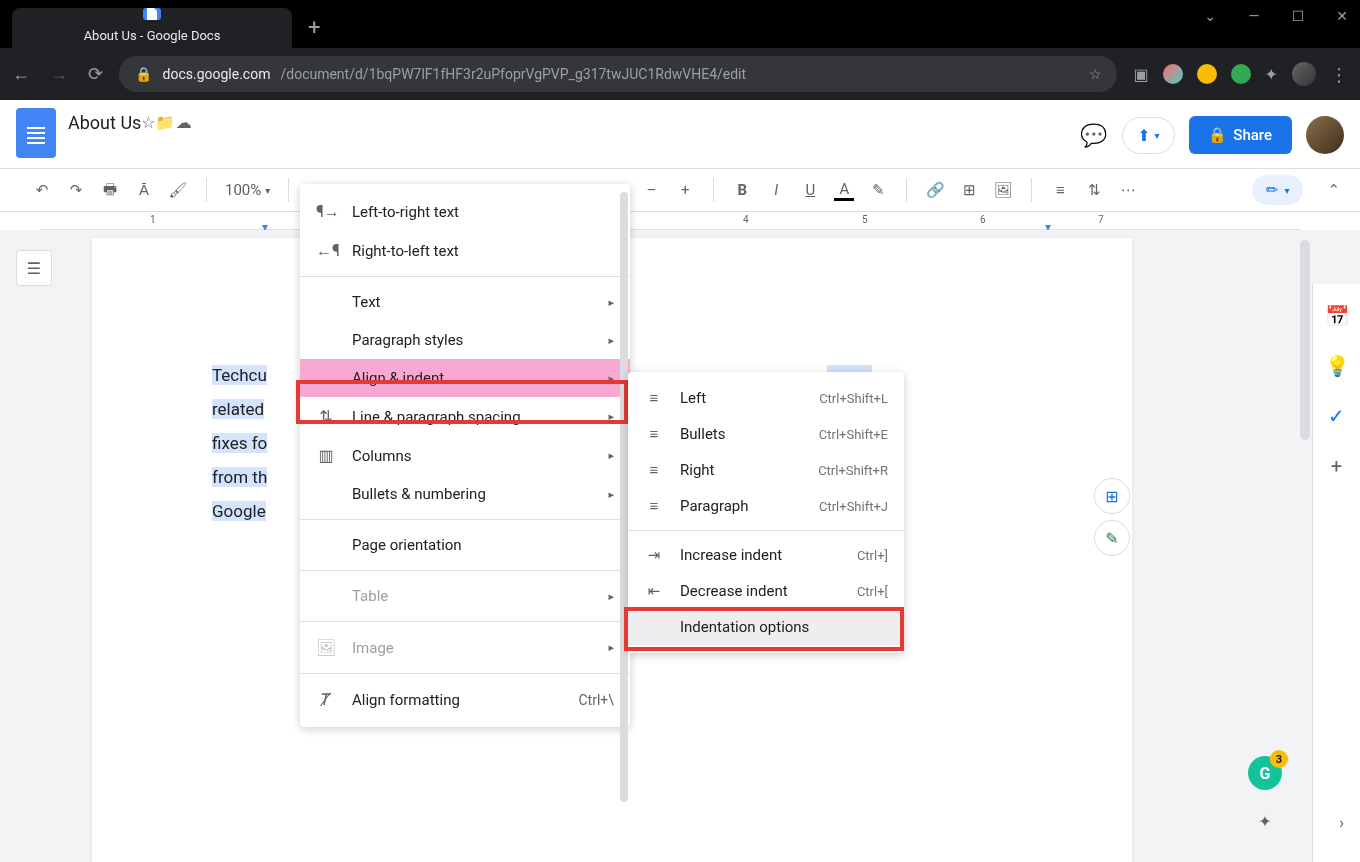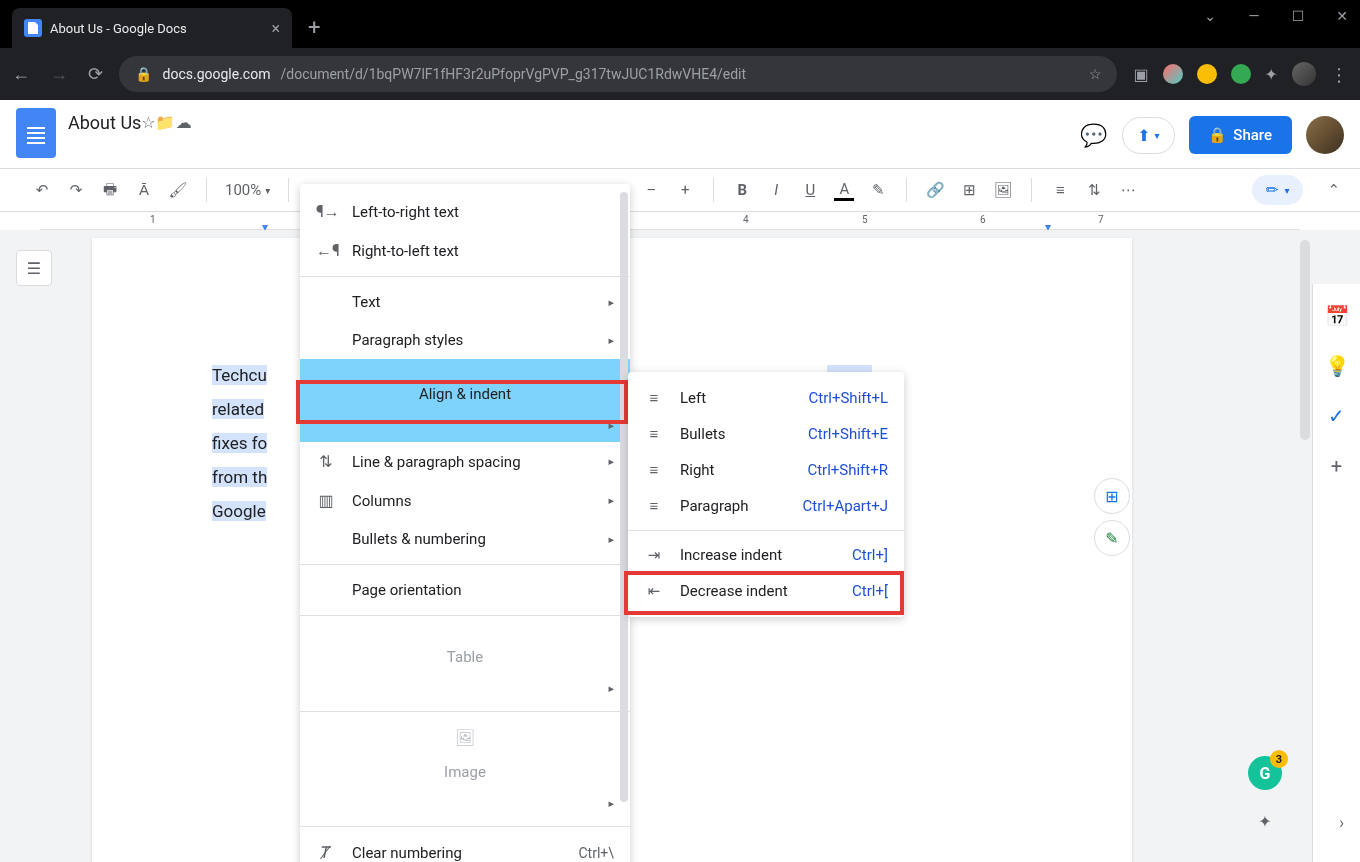--- a/index.html
+++ b/index.html
@@ -1,21 +1,21 @@
 <!DOCTYPE html>
 <html><head>
 <meta charset="utf-8">
 <style>
 * { margin: 0; padding: 0; box-sizing: border-box; font-family: -apple-system, BlinkMacSystemFont, "Segoe UI", Roboto, Arial, sans-serif; }
 body { background: #fff; width: 1360px; height: 862px; overflow: hidden; position: relative; }
 
 
 .browser-top { background: #000; height: 100px; }
 .tab-bar { height: 48px; display: flex; align-items: flex-end; padding-left: 12px; }
-.tab { background: #202124; color: #e8eaed; height: 40px; width: 280px; display: flex; align-items: center; padding: 0 12px; border-radius: 8px 8px 0 0; gap: 8px; font-size: 13px; }
+.tab { background: #202124; color: #e8eaed; height: 40px; width: 280px; display: flex; align-items: center; padding: 0 12px; border-radius: 8px 8px 0 0; gap: 8px; font-size: 13px; flex-direction: column; }
 .tab-favicon { width: 18px; height: 18px; background: #4285f4; border-radius: 3px; display: flex; align-items: center; justify-content: center; }
 .tab-favicon::before { content: ""; width: 10px; height: 12px; background: #fff; clip-path: polygon(0 0, 70% 0, 100% 25%, 100% 100%, 0 100%); }
 .tab-close { margin-left: auto; color: #9aa0a6; font-size: 16px; cursor: pointer; }
 .new-tab { color: #9aa0a6; font-size: 22px; padding: 8px 16px; cursor: pointer; }
 .window-controls { position: absolute; top: 8px; right: 8px; display: flex; gap: 24px; color: #9aa0a6; }
 .window-controls span { cursor: pointer; font-size: 14px; width: 20px; text-align: center; }
 
 .address-bar { background: #202124; height: 52px; display: flex; align-items: center; padding: 0 12px; gap: 16px; }
 .nav-btns { display: flex; gap: 20px; color: #9aa0a6; }
 .nav-btns span { cursor: pointer; font-size: 18px; }
@@ -68,36 +68,36 @@
 .right-panel { position: absolute; right: 0; top: 184px; width: 48px; background: #fff; border-left: 1px solid #dadce0; height: 678px; display: flex; flex-direction: column; align-items: center; gap: 28px; padding-top: 20px; }
 .rp-icon { width: 22px; height: 22px; font-size: 20px; text-align: center; }
 
 
 .float-btns { position: absolute; right: 230px; top: 378px; display: flex; flex-direction: column; gap: 6px; }
 .float-btn { width: 36px; height: 36px; border-radius: 18px; background: #fff; border: 1px solid #dadce0; display: flex; align-items: center; justify-content: center; }
 
 
 .format-menu { position: absolute; left: 300px; top: 184px; width: 330px; background: #fff; box-shadow: 0 2px 10px rgba(0,0,0,.2); border-radius: 4px; padding: 8px 0; font-size: 15px; color: #202124; z-index: 100; }
 .format-menu .mi { display: flex; align-items: center; padding: 10px 16px; gap: 16px; cursor: pointer; position: relative; }
-.format-menu .mi.highlighted { background: #7dd3fc; flex-direction: column; }
+.format-menu .mi.highlighted { background: #f9a8d4; }
 .format-menu .mi .mi-icon { width: 20px; text-align: center; color: #5f6368; font-size: 16px; }
 .format-menu .mi .mi-arrow { margin-left: auto; color: #5f6368; font-size: 11px; }
 .format-menu .mi .mi-shortcut { margin-left: auto; color: #5f6368; font-size: 14px; }
-.format-menu .mi.disabled { color: #9aa0a6; flex-direction: column; }
+.format-menu .mi.disabled { color: #9aa0a6; }
 .format-menu .mi.disabled .mi-icon { color: #bdc1c6; }
 .format-menu hr { border: none; border-top: 1px solid #e0e0e0; margin: 6px 0; }
 .menu-scrollbar { position: absolute; right: 2px; top: 8px; width: 8px; height: 610px; background: #dadce0; border-radius: 4px; }
 .red-box1 { position: absolute; border: 4px solid #e53935; left: -4px; top: 196px; width: 332px; height: 44px; pointer-events: none; }
 
 
 .submenu { position: absolute; left: 628px; top: 372px; width: 276px; background: #fff; box-shadow: 0 2px 10px rgba(0,0,0,.2); border-radius: 4px; padding: 8px 0; font-size: 15px; color: #202124; z-index: 101; }
 .submenu .mi { display: flex; align-items: center; padding: 9px 16px; gap: 16px; cursor: pointer; }
 .submenu .mi.hl { background: #eee; }
 .submenu .mi .mi-icon { width: 20px; text-align: center; color: #5f6368; }
-.submenu .mi .mi-shortcut { margin-left: auto; color: #1d4ed8; font-size: 15px; }
+.submenu .mi .mi-shortcut { margin-left: auto; color: #737373; font-size: 13px; }
 .submenu hr { border: none; border-top: 1px solid #e0e0e0; margin: 6px 0; }
 .red-box2 { position: absolute; border: 4px solid #e53935; left: -4px; bottom: 2px; width: 280px; height: 44px; pointer-events: none; }
 
 
 .grammarly { position: absolute; right: 78px; bottom: 72px; width: 34px; height: 34px; border-radius: 50%; background: #15c39a; display: flex; align-items: center; justify-content: center; color: #fff; font-weight: bold; }
 .grammarly .badge { position: absolute; top: -6px; right: -6px; background: #fbbc04; color: #202124; border-radius: 50%; width: 18px; height: 18px; font-size: 11px; display: flex; align-items: center; justify-content: center; }
 .explore { position: absolute; right: 78px; bottom: 24px; width: 34px; height: 34px; background: #f1f3f4; border-radius: 6px; display: flex; align-items: center; justify-content: center; color: #5f6368; }
 .expand-arrow { position: absolute; right: 16px; bottom: 30px; color: #5f6368; font-size: 16px; }
 </style>
 </head>
@@ -296,21 +296,21 @@
   </div>
   <hr>
   <div class="mi disabled">
     <span class="mi-icon">🖼</span>
     <span>Image</span>
     <span class="mi-arrow">▸</span>
   </div>
   <hr>
   <div class="mi">
     <span class="mi-icon">𝑇̸</span>
-    <span>Clear numbering</span>
+    <span>Align formatting</span>
     <span class="mi-shortcut">Ctrl+\</span>
   </div>
   <div class="menu-scrollbar"></div>
   <div class="red-box1"></div>
 </div>
 
 <div class="submenu">
   <div class="mi">
     <span class="mi-icon">≡</span>
     <span>Left</span>
@@ -322,33 +322,37 @@
     <span class="mi-shortcut">Ctrl+Shift+E</span>
   </div>
   <div class="mi">
     <span class="mi-icon">≡</span>
     <span>Right</span>
     <span class="mi-shortcut">Ctrl+Shift+R</span>
   </div>
   <div class="mi">
     <span class="mi-icon">≡</span>
     <span>Paragraph</span>
-    <span class="mi-shortcut">Ctrl+Apart+J</span>
+    <span class="mi-shortcut">Ctrl+Shift+J</span>
   </div>
   <hr>
   <div class="mi">
     <span class="mi-icon">⇥</span>
     <span>Increase indent</span>
     <span class="mi-shortcut">Ctrl+]</span>
   </div>
   <div class="mi">
     <span class="mi-icon">⇤</span>
     <span>Decrease indent</span>
     <span class="mi-shortcut">Ctrl+[</span>
   </div>
+  <div class="mi hl">
+    <span class="mi-icon"></span>
+    <span>Indentation options</span>
+  </div>
   <div class="red-box2"></div>
 </div>
 
 <div class="grammarly">
   <span>G</span>
   <span class="badge">3</span>
 </div>
 <div class="explore">
   <span>✦</span>
 </div>

